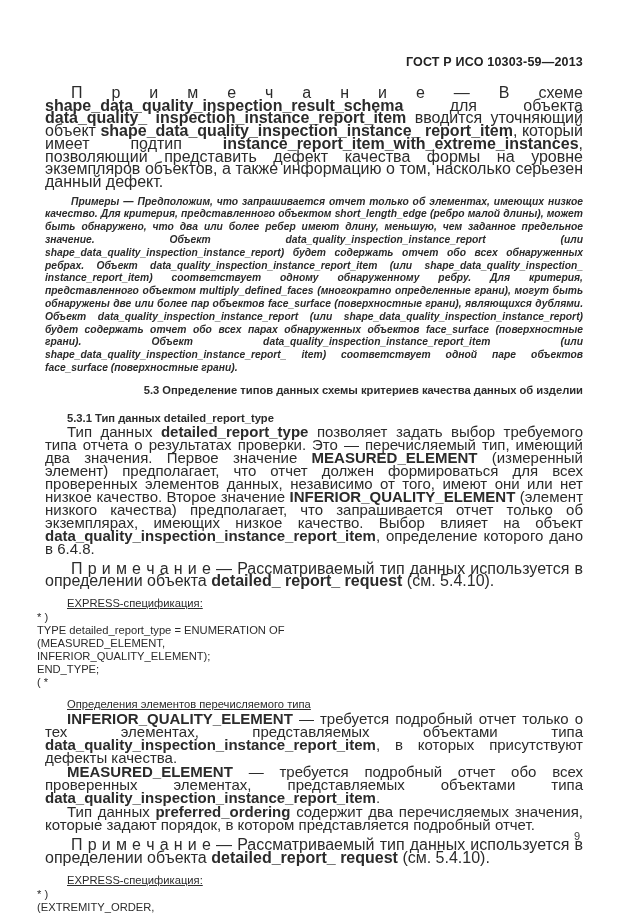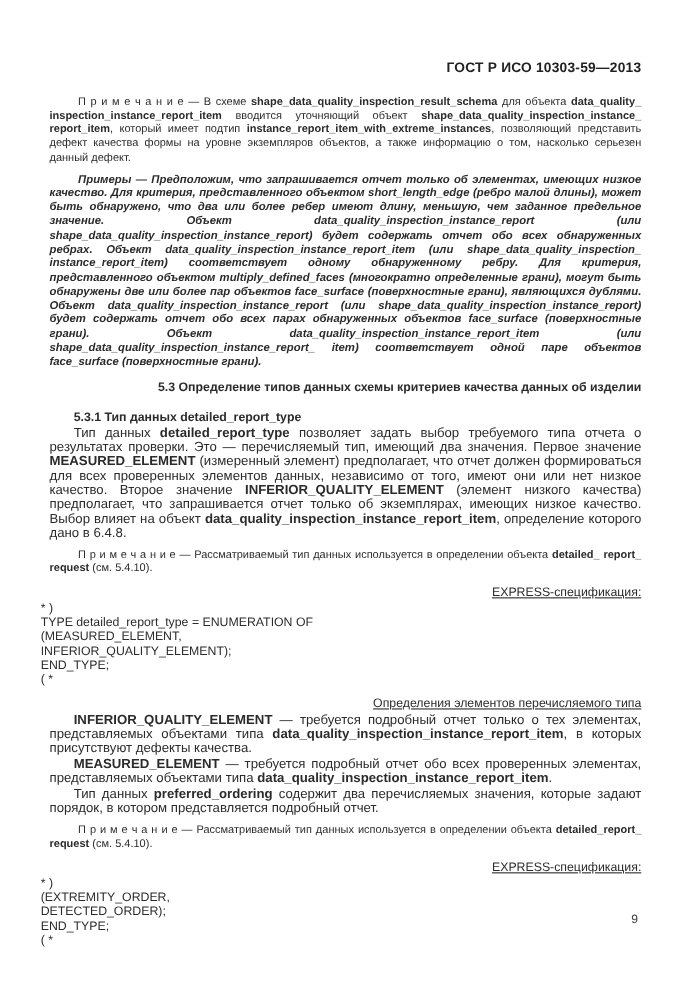--- a/index.html
+++ b/index.html
@@ -31,21 +31,21 @@
     color: #222222;
   }
   .content {
     margin: 17px 47px 0 45px;
   }
   p, h2, h3 {
     margin: 0;
     padding: 0;
   }
   .note {
-    font-size: 10px;
+    font-size: 16px;
     line-height: 12.7px;
     text-align: justify;
     text-indent: 26px;
     margin-top: 8px;
   }
   .example {
     font-size: 10.3px;
     line-height: 12.8px;
     text-align: justify;
     text-indent: 26px;
@@ -61,33 +61,33 @@
     text-align: right;
   }
   .heading-sub {
     font-size: 11.2px;
     font-weight: bold;
     margin-top: 16px;
     padding-left: 22px;
     text-align: left;
   }
   .body-p {
-    font-size: 12px;
+    font-size: 15px;
     line-height: 13px;
     text-align: justify;
     text-indent: 22px;
     margin-top: 1px;
   }
   .label-underlined {
     font-size: 11.2px;
     line-height: 13px;
     margin-top: 9px;
     margin-bottom: 1px;
     padding-left: 22px;
-    text-align: right;
+    text-align: left;
   }
   .code {
     font-size: 11.2px;
     line-height: 13px;
     margin-left: -8px;
     text-align: left;
     white-space: nowrap;
   }
   .page-number {
     position: absolute;

